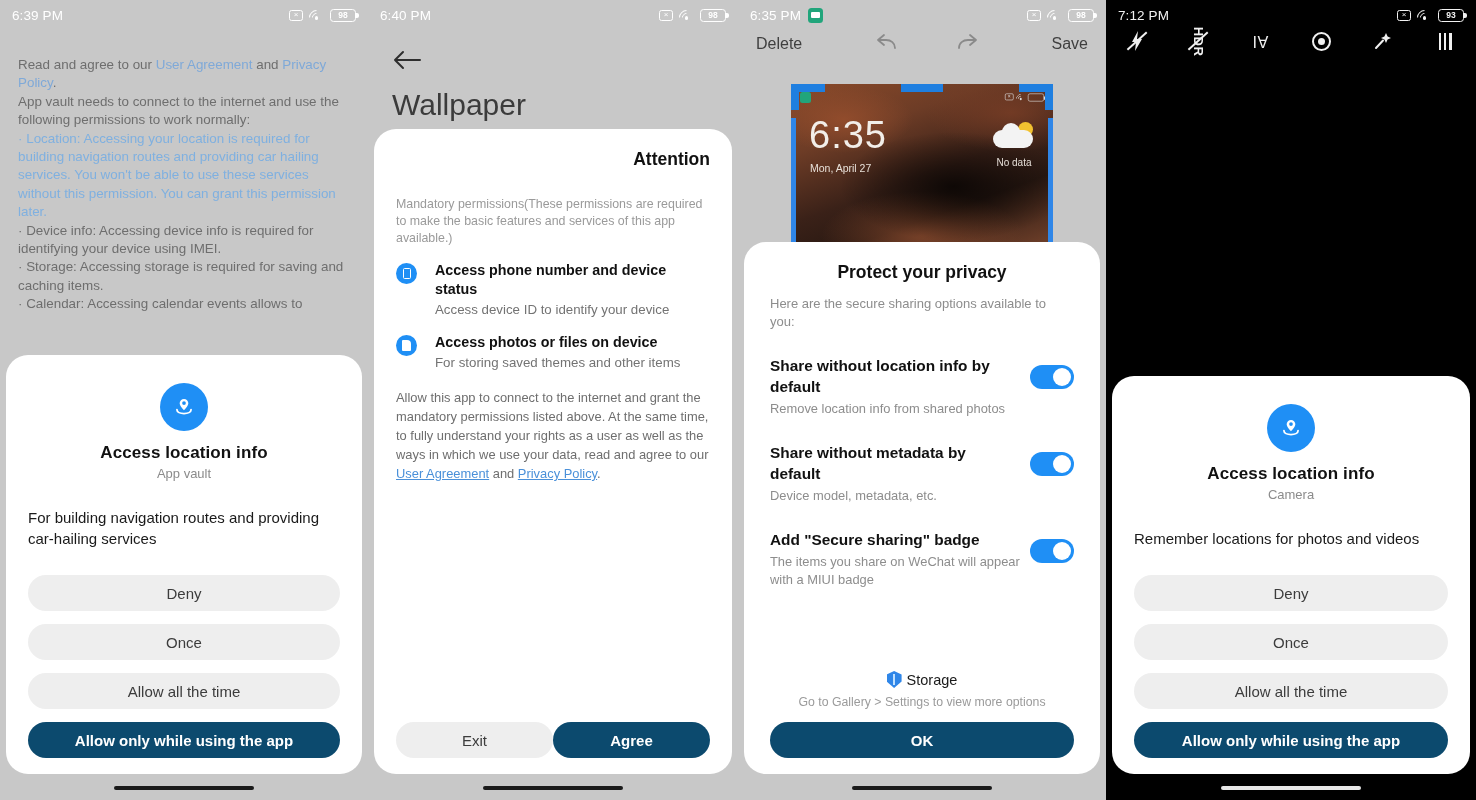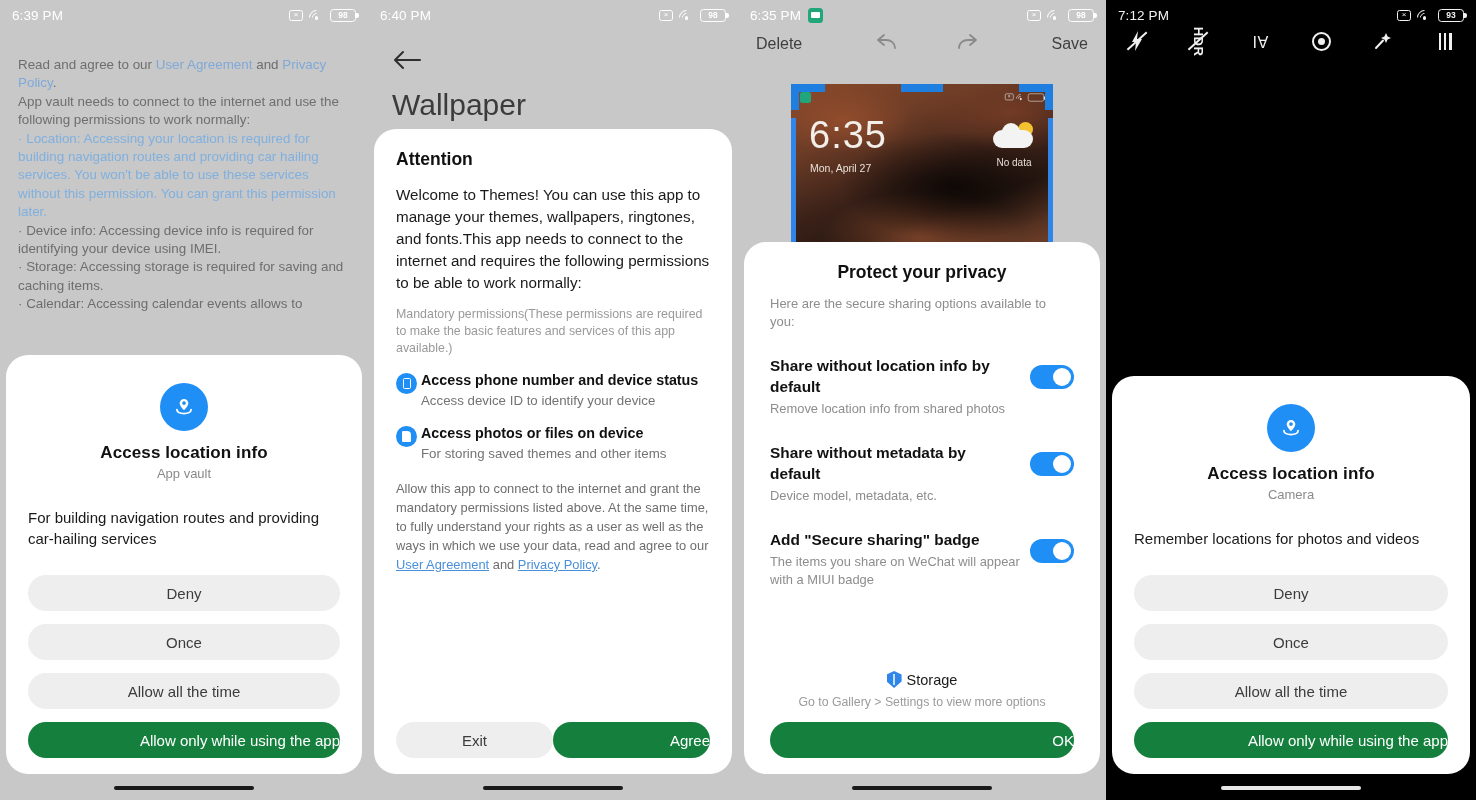--- a/index.html
+++ b/index.html
@@ -83,21 +83,21 @@
     text-align: center; font-size: 13px; color: #8b8b8b; margin-top: 3px;
   }
   .sheet-desc {
     font-size: 15px; color: #1a1a1a; line-height: 21px; margin-top: 26px;
   }
   .opt-btn {
     display: block; width: 100%; height: 36px; border: 0; border-radius: 25px;
     background: #eeeeee; color: #3c3c3c; font-size: 15px;
     font-family: inherit; margin-top: 13px; cursor: pointer;
   }
-  .opt-btn.primary { background: #15803d; color: #fff; font-weight: 400; text-align: right; }
+  .opt-btn.primary { background: #0c4a6e; color: #fff; font-weight: 700; }
   .opt-btn.first { margin-top: 26px; }
 
   .home-ind {
     position: absolute; bottom: 10px; left: 50%; transform: translateX(-50%);
     width: 140px; height: 4.5px; border-radius: 3px; background: #1a1a1a;
   }
   .gray-foot {
     position: absolute; left: 0; right: 0; bottom: 0; height: 26px; background: #c8c8c8;
   }
 
@@ -109,26 +109,26 @@
   .p2-title {
     position: absolute; top: 88px; left: 24px;
     font-size: 30px; color: #3b3b3b; font-weight: 400;
   }
   .dialog {
     position: absolute; left: 6px; right: 6px; bottom: 26px; top: 129px;
     background: #ffffff; border-radius: 22px; padding: 20px 22px 16px;
     display: flex; flex-direction: column;
   }
   .dlg-title {
-    text-align: left; font-size: 17.5px; font-weight: 700; color: #111;
+    text-align: right; font-size: 17.5px; font-weight: 700; color: #111;
     margin-bottom: 14px;
   }
   .dlg-intro { font-size: 15.2px; line-height: 22px; color: #1a1a1a; }
   .dlg-note { font-size: 12.4px; line-height: 17px; color: #9a9a9a; margin-top: 12px; }
-  .perm-row { display: flex; gap: 4px; margin-top: 14px; }
+  .perm-row { display: flex; gap: 18px; margin-top: 14px; }
   .perm-ic {
     flex: 0 0 auto; width: 21px; height: 21px; border-radius: 50%;
     background: #1f8ff5; margin-top: 2px;
     display: flex; align-items: center; justify-content: center;
   }
   .perm-ic .glyph-phone { width: 8px; height: 11px; border: 1.6px solid #fff; border-radius: 1.5px; }
   .perm-ic .glyph-file {
     width: 9px; height: 11px; background: #fff; border-radius: 1px 4px 1px 1px;
   }
   .perm-name { font-size: 14.3px; font-weight: 700; color: #111; line-height: 19px; }
@@ -302,21 +302,20 @@
       <svg width="30" height="24" viewBox="0 0 30 24" aria-hidden="true">
         <path d="M28 12H3M11 4 3 12l8 8" stroke="#2e2e2e" stroke-width="2" fill="none" stroke-linecap="round" stroke-linejoin="round"></path>
       </svg>
     </div>
     <div class="p2-title">Wallpaper</div>
 
     <div class="gray-foot"></div>
 
     <div class="dialog">
       <div class="dlg-title">Attention</div>
-      <div class="dlg-intro">Welcome to Themes! You can use this app to manage your themes, wallpapers, ringtones, and fonts.This app needs to connect to the internet and requires the following permissions to be able to work normally:</div>
       <div class="dlg-note">Mandatory permissions(These permissions are required to make the basic features and services of this app available.)</div>
 
       <div class="perm-row">
         <span class="perm-ic">
             <span class="glyph-phone"></span>
           </span>
         <div class="perm-texts">
           <div class="perm-name">Access phone number and device status</div>
           <div class="perm-desc">Access device ID to identify your device</div>
         </div>

